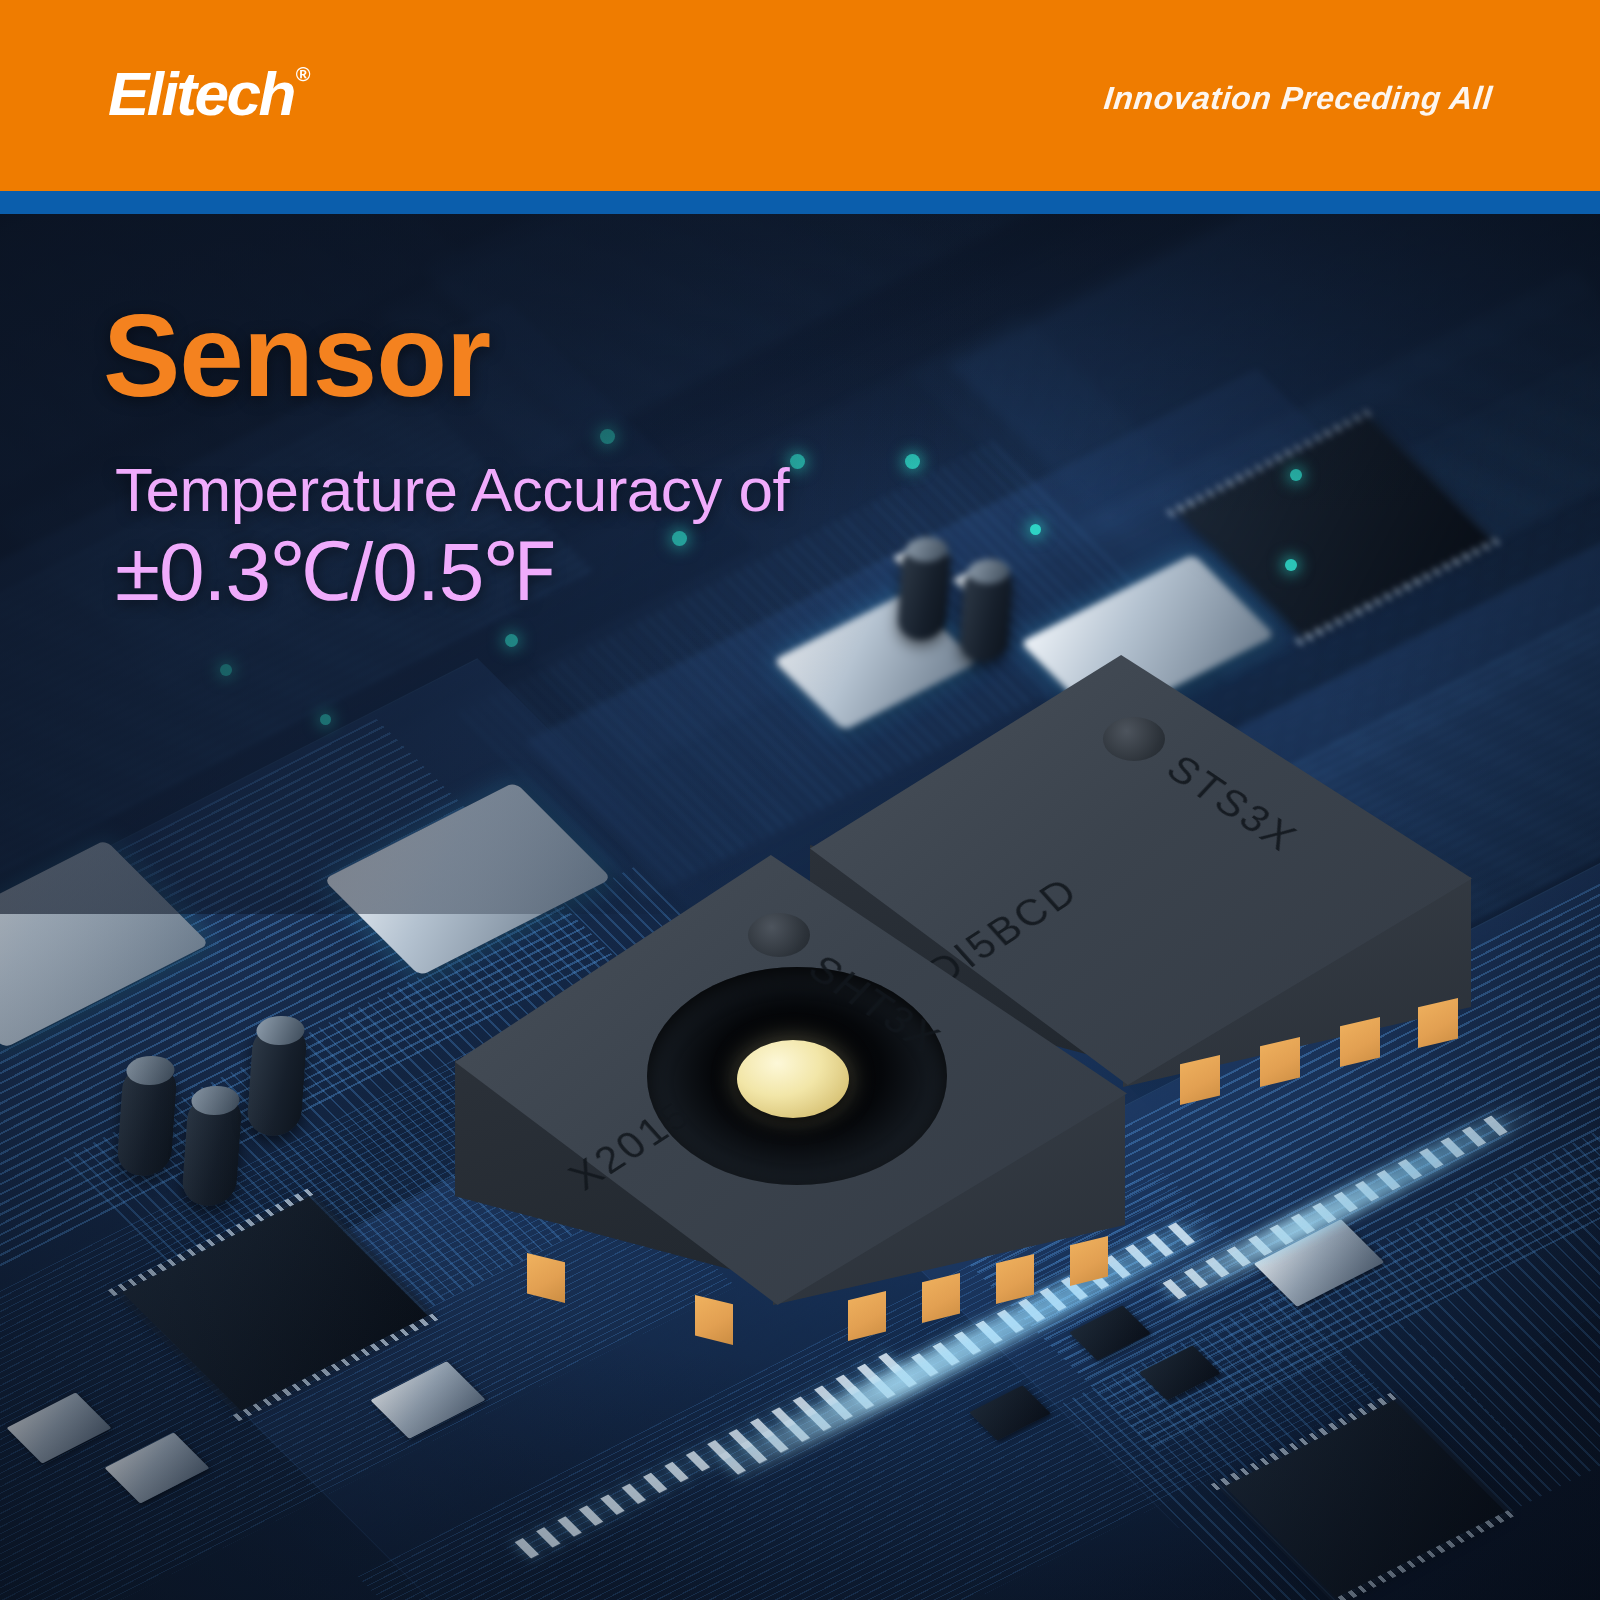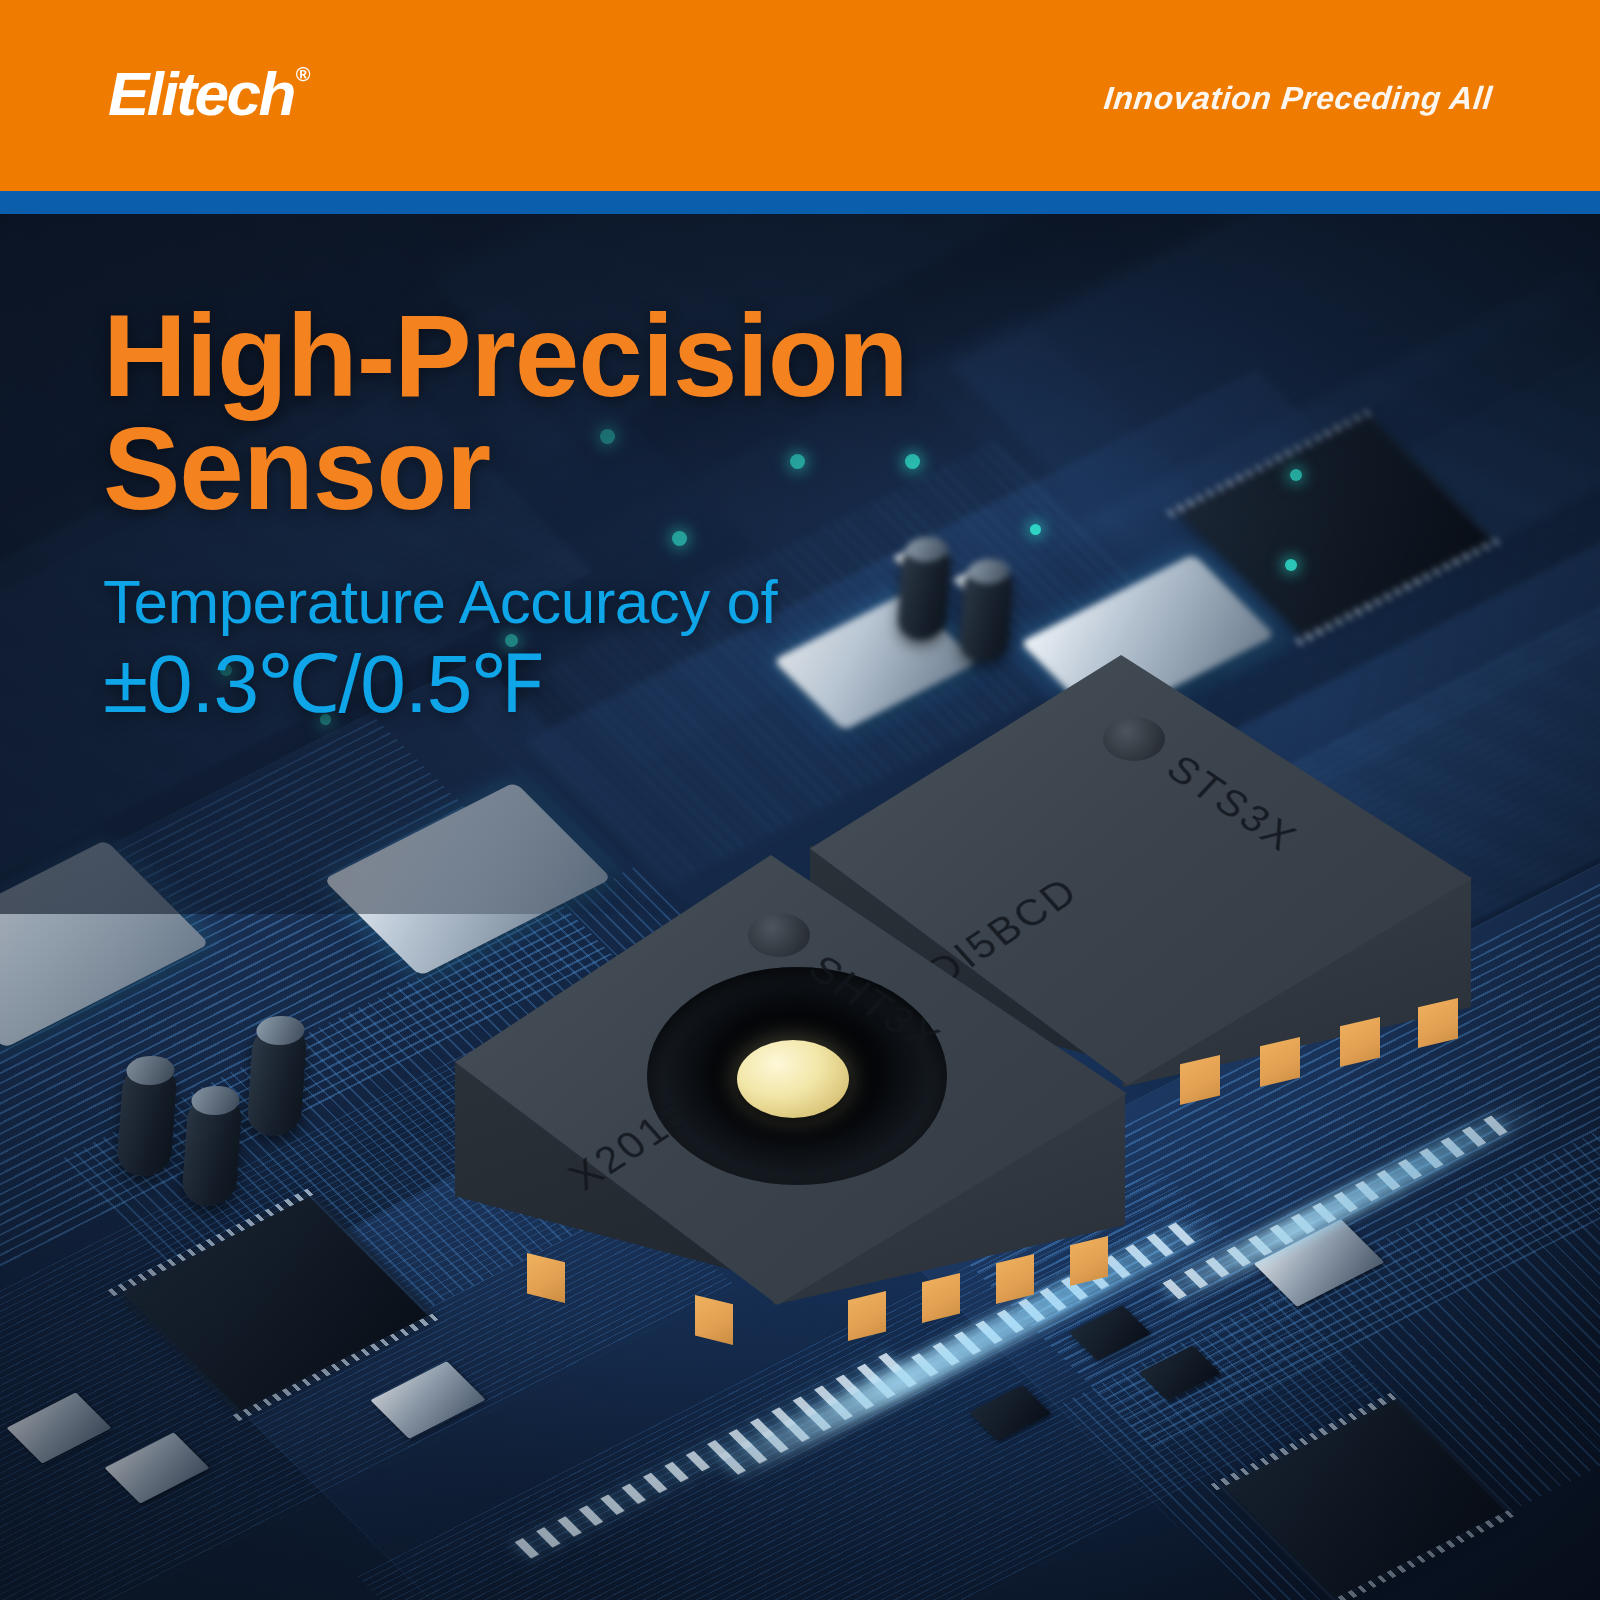--- a/index.html
+++ b/index.html
@@ -228,24 +228,24 @@
     font-size: 116px;
     font-weight: bold;
     color: #F4821F;
     line-height: 0.97;
     letter-spacing: -1px;
     margin: 0;
     text-shadow: 0 3px 16px rgba(0,0,0,0.45);
     white-space: nowrap;
   }
   .sub {
-    margin: 0;
+    margin: 12px;
     margin-top: 40px;
     font-size: 62px;
-    color: #0ea5e9;
+    color: #f0abfc;
     line-height: 1.18;
     letter-spacing: -0.5px;
     font-weight: 400;
     text-shadow: 0 3px 14px rgba(0,0,0,0.55);
     white-space: nowrap;
   }
   .sub .big {
     display: block;
     font-size: 82px;
     line-height: 1.12;
@@ -448,21 +448,20 @@
       <div class="gold-pad" style="left:240px; top:440px; width:38px; height:52px; clip-path: polygon(0% 0%, 100% 18%, 100% 96%, 0% 78%);"></div>
 
       <div class="gold-pad" style="left:393px; top:436px; width:38px; height:52px; clip-path: polygon(0% 18%, 100% 0%, 100% 78%, 0% 96%);"></div>
       <div class="gold-pad" style="left:467px; top:418px; width:38px; height:52px; clip-path: polygon(0% 18%, 100% 0%, 100% 78%, 0% 96%);"></div>
       <div class="gold-pad" style="left:541px; top:399px; width:38px; height:52px; clip-path: polygon(0% 18%, 100% 0%, 100% 78%, 0% 96%);"></div>
       <div class="gold-pad" style="left:615px; top:381px; width:38px; height:52px; clip-path: polygon(0% 18%, 100% 0%, 100% 78%, 0% 96%);"></div>
     </div>
   </div>
 
   <div class="copy">
-    <h1 class="headline">High-Precision</h1>
     <h1 class="headline">Sensor</h1>
     <p class="sub">
       <span>Temperature Accuracy of</span>
       <span class="big">±0.3℃/0.5℉</span>
     </p>
   </div>
 
   <div class="header-bar"></div>
   <div class="header-accent"></div>
   <div class="logo logo-wrap"><span>Elitech</span><span class="reg">®</span></div>

